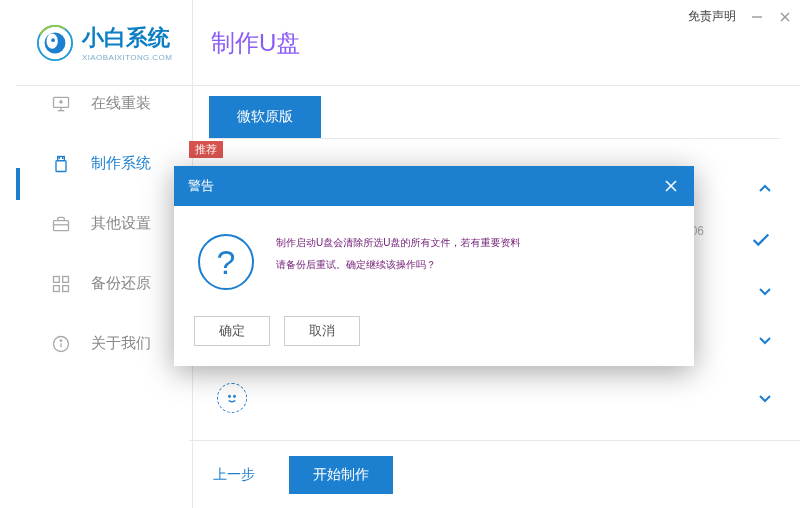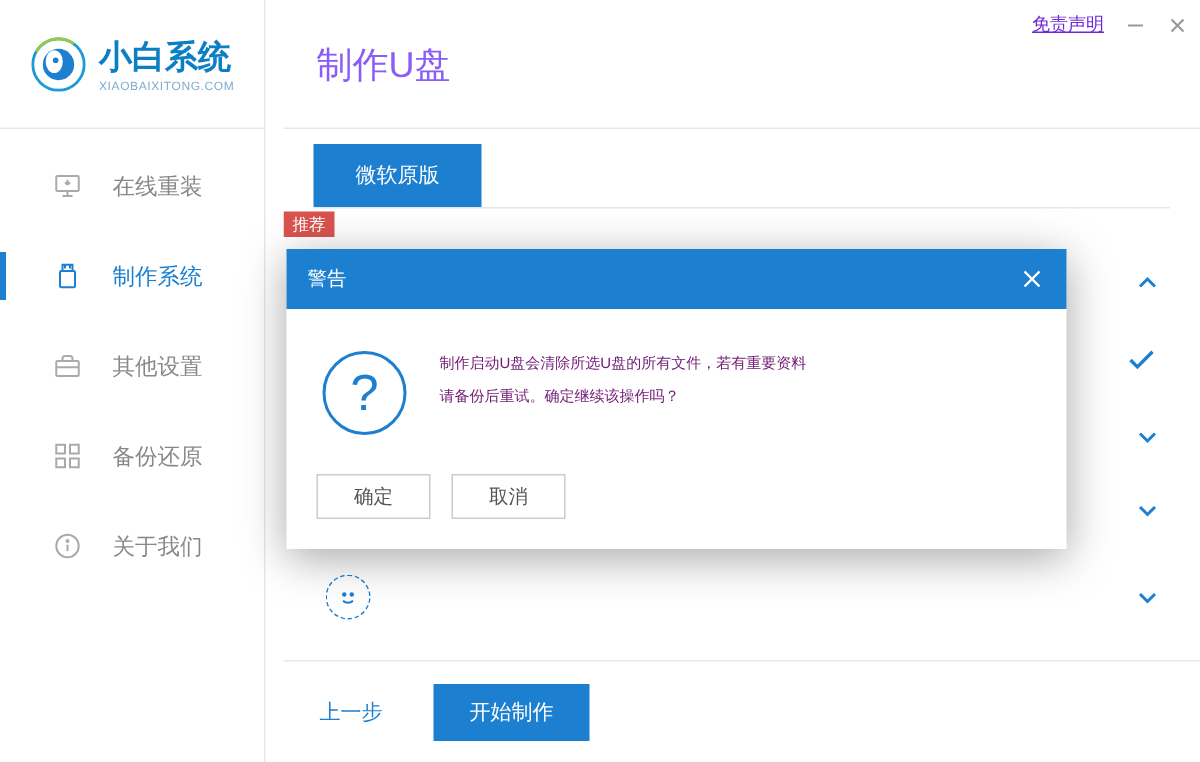--- a/index.html
+++ b/index.html
@@ -1,30 +1,30 @@
 <!DOCTYPE html>
 <html><head>
 <meta charset="utf-8">
 <style>
 * { margin: 0; padding: 0; box-sizing: border-box; font-family: "Microsoft YaHei", "PingFang SC", sans-serif; }
 body { background: #fff; width: 800px; height: 508px; position: relative; overflow: hidden; }
 
 .window-controls { position: absolute; top: 8px; right: 8px; display: flex; gap: 14px; align-items: center; color: #999; font-size: 12px; }
-.window-controls .link { color: #6d28d9; text-decoration: underline; cursor: pointer; }
+.window-controls .link { color: #404040; cursor: pointer; }
 .window-controls .win-icon { width: 14px; height: 14px; cursor: pointer; display: flex; align-items: center; justify-content: center; }
 
-.sidebar { position: absolute; left: 0; top: 0; bottom: 0; width: 177px; border-right: 1px solid #e8e8e8; }
+.sidebar { position: absolute; left: 16px; top: 0; bottom: 0; width: 177px; border-right: 1px solid #e8e8e8; }
 .logo-area { height: 86px; display: flex; align-items: center; padding-left: 20px; gap: 8px; border-bottom: 1px solid #e8e8e8; }
 .logo-svg { width: 38px; height: 38px; flex-shrink: 0; }
 .logo-text { display: flex; flex-direction: column; }
 .logo-main { font-size: 22px; font-weight: bold; color: #0b7ec4; letter-spacing: 0px; }
 .logo-sub { font-size: 8px; color: #7faccb; letter-spacing: 0.4px; }
 
 .nav { padding-top: 8px; }
-.nav-item { display: flex; align-items: center; height: 60px; padding-left: 35px; gap: 20px; color: #888; cursor: pointer; position: relative; }
+.nav-item { display: flex; align-items: flex-start; height: 60px; padding-left: 35px; gap: 20px; color: #888; cursor: pointer; position: relative; }
 .nav-item.active { color: #1d7fd0; }
 .nav-item.active::before { content: ""; position: absolute; left: 0; top: 14px; bottom: 14px; width: 4px; background: #1d7fd0; }
 .nav-icon { width: 20px; height: 20px; display: flex; align-items: center; justify-content: center; }
 .nav-label { font-size: 15px; }
 
 .main { position: absolute; left: 189px; right: 0; top: 0; bottom: 0; display: flex; flex-direction: column; }
 .page-title-row { height: 86px; display: flex; align-items: center; padding-left: 22px; border-bottom: 1px solid #e8e8e8; }
 .page-title { font-size: 24px; color: #8b5cf6; font-weight: 400; }
 
 .content { flex: 1; padding: 0 20px 0 20px; position: relative; overflow: hidden; }
@@ -41,21 +41,21 @@
 .os-meta { color: #aaa; font-size: 12px; text-align: left; margin-right: 30px; }
 .os-check { color: #1d7fd0; }
 .os-chevron { color: #1d7fd0; margin-left: auto; }
 
 .spacer-row { height: 40px; border-bottom: 0; display: flex; align-items: center; justify-content: flex-end; padding-right: 8px; color: #1d7fd0; }
 
 .footer { height: 68px; border-top: 1px solid #e8e8e8; display: flex; align-items: center; padding-right: 18px; gap: 10px; }
 .btn { height: 38px; padding: 0 24px; font-size: 14px; cursor: pointer; border: none; }
 .btn-primary { background: #1d7fd0; color: #fff; }
 .btn-outline { background: transparent; color: #1d7fd0; }
-.dialog { position: absolute; left: 191px; top: 166px; width: 520px; background: #fff; box-shadow: 0 6px 28px rgba(0,0,0,0.35); z-index: 20; }
+.dialog { position: absolute; left: 174px; top: 166px; width: 520px; background: #fff; box-shadow: 0 6px 28px rgba(0,0,0,0.35); z-index: 20; }
 .dialog-header { height: 40px; background: #1d7fd0; color: #fff; display: flex; align-items: center; padding: 0 14px; font-size: 13px; justify-content: space-between; }
 .dialog-close { cursor: pointer; width: 18px; height: 18px; display: flex; align-items: center; justify-content: center; }
 .dialog-body { display: flex; padding: 26px 24px 20px 24px; gap: 22px; align-items: flex-start; }
 .dialog-icon { width: 56px; height: 56px; border: 2.5px solid #1d7fd0; border-radius: 50%; display: flex; align-items: center; justify-content: center; color: #1d7fd0; font-size: 34px; flex-shrink: 0; margin-top: 2px; }
 .dialog-text { color: #701a75; font-size: 10px; line-height: 22px; }
 .dialog-footer { display: flex; justify-content: flex-start; gap: 14px; padding: 6px 20px 20px 20px; }
 .dbtn { height: 30px; width: 76px; background: #fff; border: 1px solid #ccc; color: #555; font-size: 13px; cursor: pointer; }
 
 svg { display: block; }
 </style>

